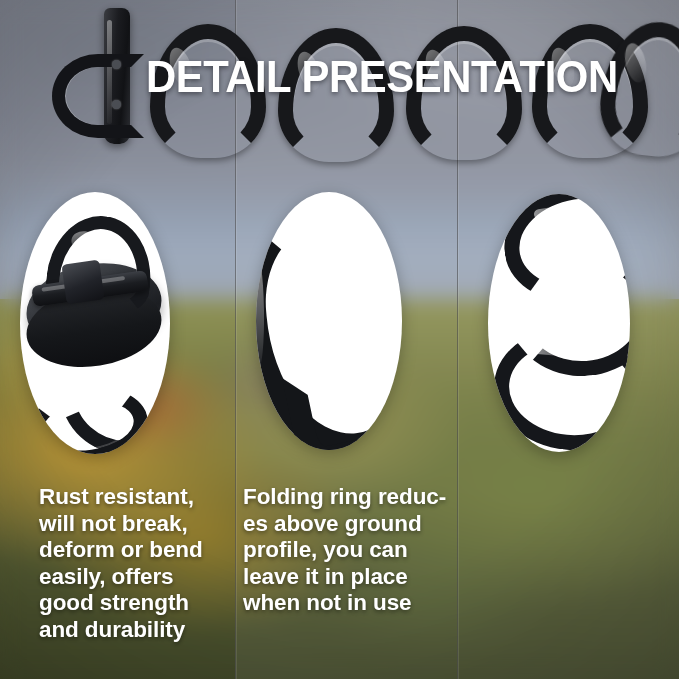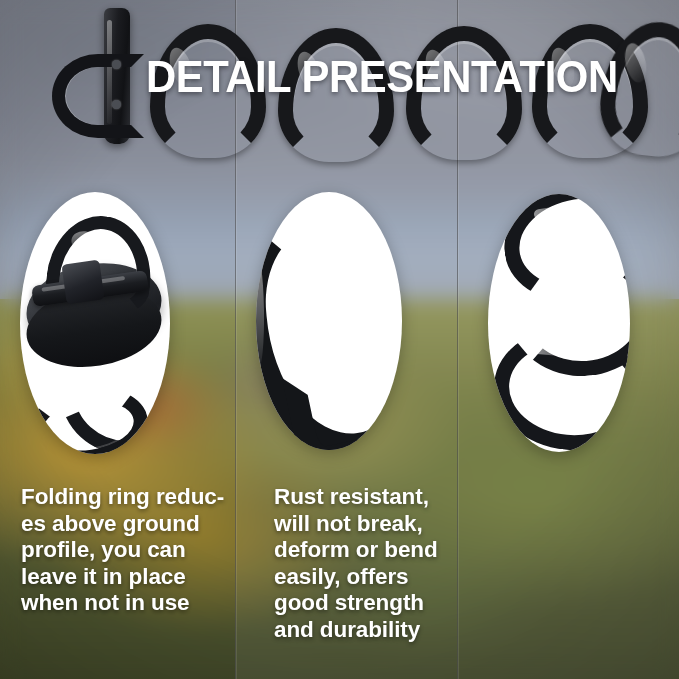--- a/index.html
+++ b/index.html
@@ -459,26 +459,26 @@
       </div>
     <div class="o3-loop o3-l3">
         <span class="gloss"></span>
       </div>
     <div class="o3-loop o3-l4">
         <span class="gloss"></span>
       </div>
   </div>
 
   <div class="captions">
-    <div class="caption cap-1">  Folding ring reduc-
-es above ground
-profile,  you can
-leave it in place
-when not in use</div>
     <div class="caption cap-2">Rust resistant,
 will not break,
 deform or bend
 easily, offers
 good strength
 and durability</div>
+    <div class="caption cap-1">  Folding ring reduc-
+es above ground
+profile,  you can
+leave it in place
+when not in use</div>
   </div>
 
 </div>
 
 </body></html>

